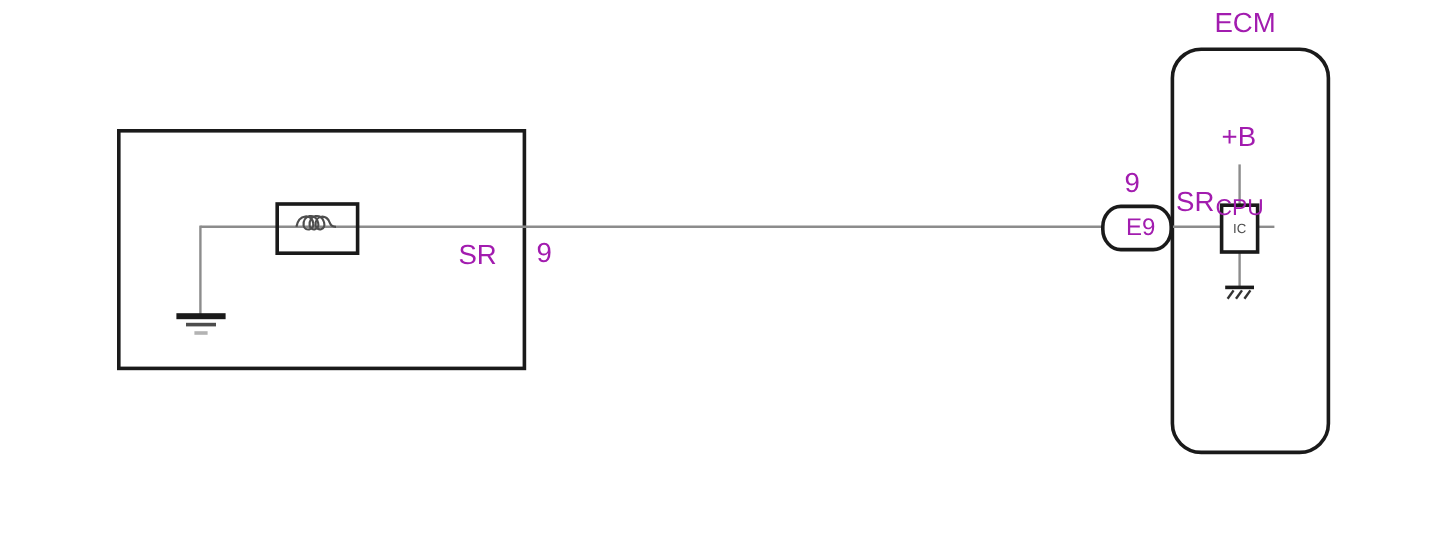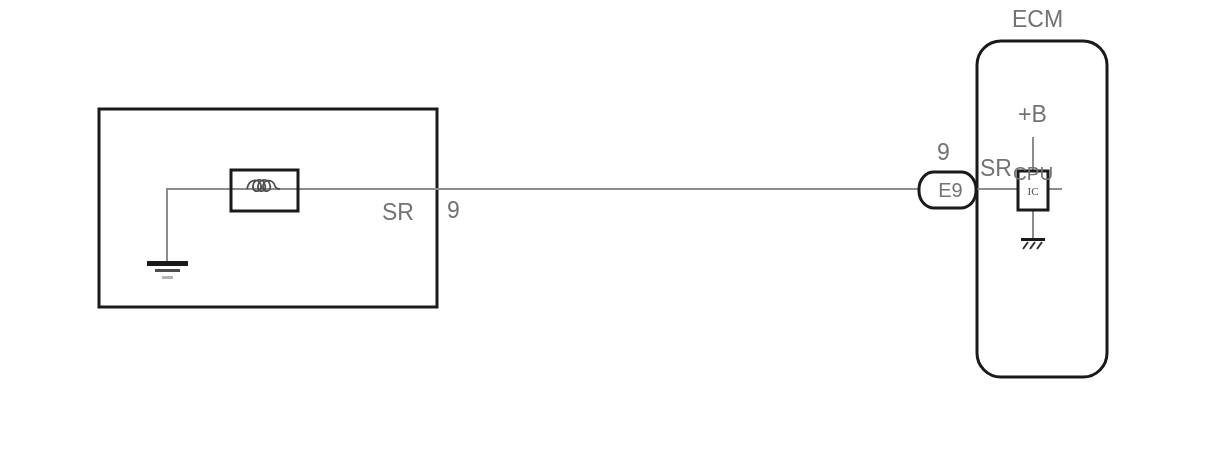--- a/index.html
+++ b/index.html
@@ -9,39 +9,39 @@
     height: 466px;
     background: #ffffff;
     font-family: "Liberation Sans", sans-serif;
     color: #1a1a1a;
     overflow: hidden;
   }
   .svg-layer { position: absolute; left: 0; top: 0; }
   .label {
     position: absolute;
     white-space: nowrap;
-    color: #737373;
+    color: #a21caf;
     font-family: "Liberation Sans", sans-serif;
   }
   .title-label   { left: 99px;  top: 35px;  font-size: 20px; }
   .sr-left       { left: 382px; top: 199px; font-size: 23px; }
   .nine-left     { left: 447px; top: 197px; font-size: 23px; }
   .nine-conn     { left: 937px; top: 139px; font-size: 23px; }
   .e9-label {
     left: 918px; top: 172px; width: 65px; height: 37px;
     display: flex; align-items: center; justify-content: center;
     font-size: 20px;
   }
   .ecm-title     { left: 1012px; top: 6px;   font-size: 23px; }
   .plus-b        { left: 1018px; top: 101px; font-size: 23px; }
   .sr-ecm        { left: 980px;  top: 155px; font-size: 23px; }
   .ic-label {
     left: 1017px; top: 170px; width: 32px; height: 41px;
     display: flex; align-items: center; justify-content: center;
-    font-size: 11px; color: #4d4d4d; font-family: Liberation Serif, serif;
+    font-size: 11px; color: #4d4d4d;
   }
   .cpu-label     { left: 1013px; top: 163px; font-size: 19px; }
 </style>
 </head>
 <body>
 
 <div class="canvas">
 
   <svg class="svg-layer" width="1210" height="466" viewBox="0 0 1210 466">
 

